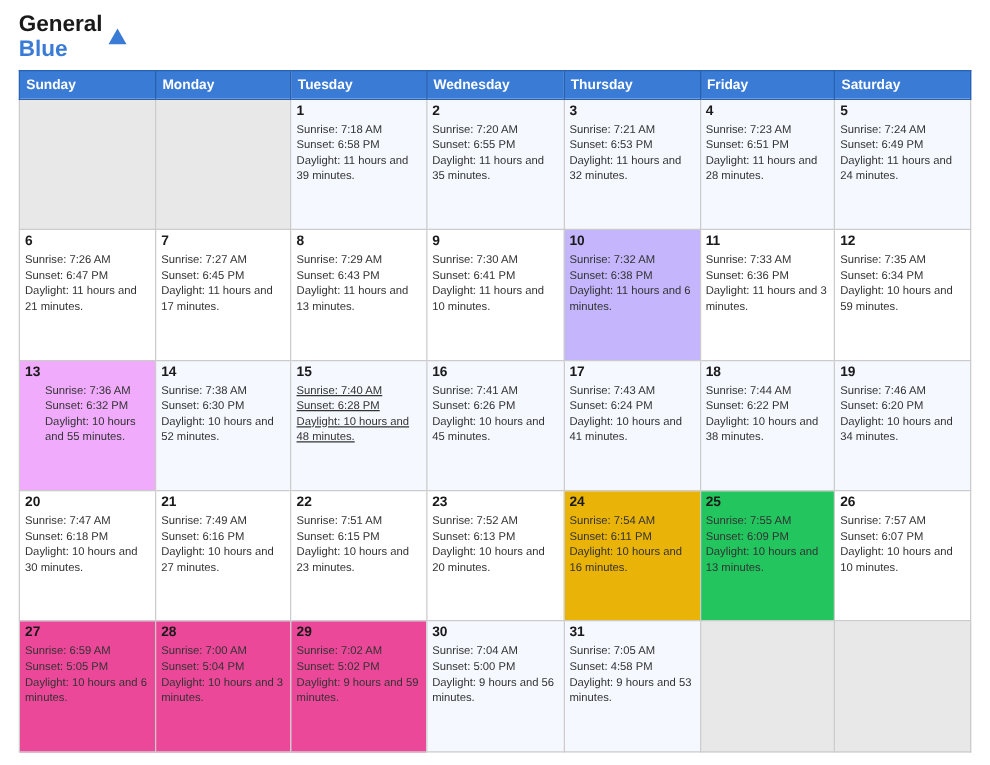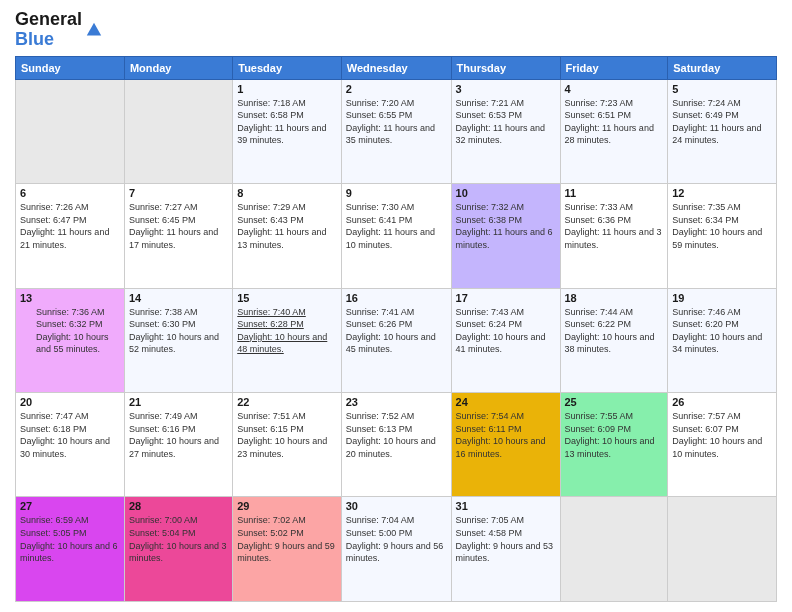--- a/index.html
+++ b/index.html
@@ -282,47 +282,47 @@
             <div class="day-detail" style="white-space: pre-line;">Sunrise: 7:52 AM
 Sunset: 6:13 PM
 Daylight: 10 hours and 20 minutes.</div>
           </td>
           <td style="background: #eab308;">
             <span class="day-num">24</span>
             <div class="day-detail" style="white-space: pre-line;">Sunrise: 7:54 AM
 Sunset: 6:11 PM
 Daylight: 10 hours and 16 minutes.</div>
           </td>
-          <td style="background: #86efac;">
+          <td style="background: #22c55e;">
             <span class="day-num">25</span>
             <div class="day-detail" style="white-space: pre-line;">Sunrise: 7:55 AM
 Sunset: 6:09 PM
 Daylight: 10 hours and 13 minutes.</div>
           </td>
           <td style="background: rgb(255, 255, 255);">
             <span class="day-num">26</span>
             <div class="day-detail" style="white-space: pre-line;">Sunrise: 7:57 AM
 Sunset: 6:07 PM
 Daylight: 10 hours and 10 minutes.</div>
           </td>
         </tr>
         <tr>
-          <td style="background: #d946ef; margin-left: 16px;">
+          <td style="background: #ec4899; margin-left: 16px;">
             <span class="day-num">27</span>
             <div class="day-detail" style="white-space: pre-line;">Sunrise: 6:59 AM
 Sunset: 5:05 PM
 Daylight: 10 hours and 6 minutes.</div>
           </td>
           <td style="background: #ec4899;">
             <span class="day-num">28</span>
             <div class="day-detail" style="white-space: pre-line;">Sunrise: 7:00 AM
 Sunset: 5:04 PM
 Daylight: 10 hours and 3 minutes.</div>
           </td>
-          <td style="background: #fca5a5;">
+          <td style="background: #ec4899;">
             <span class="day-num">29</span>
             <div class="day-detail" style="white-space: pre-line;">Sunrise: 7:02 AM
 Sunset: 5:02 PM
 Daylight: 9 hours and 59 minutes.</div>
           </td>
           <td style="background: rgb(245, 248, 255);">
             <span class="day-num">30</span>
             <div class="day-detail" style="white-space: pre-line;">Sunrise: 7:04 AM
 Sunset: 5:00 PM
 Daylight: 9 hours and 56 minutes.</div>

